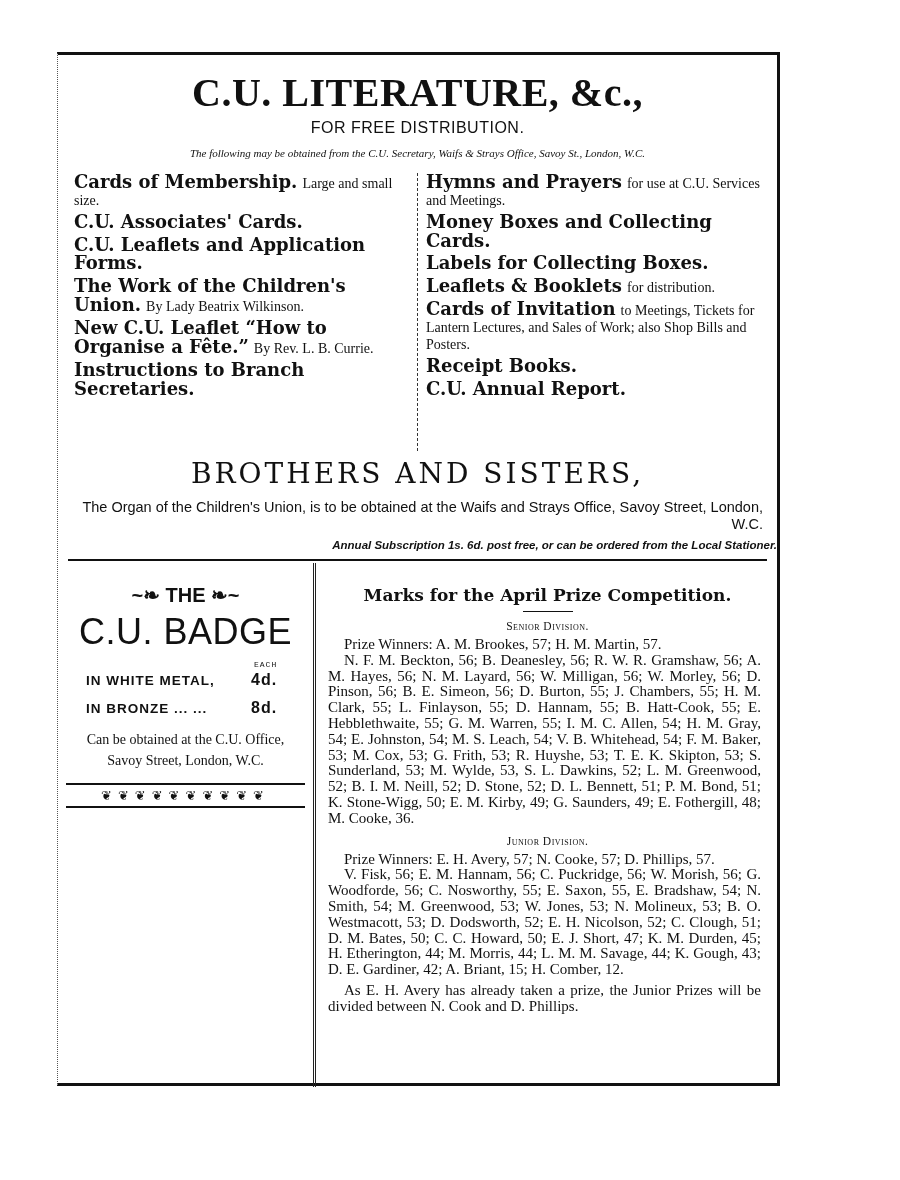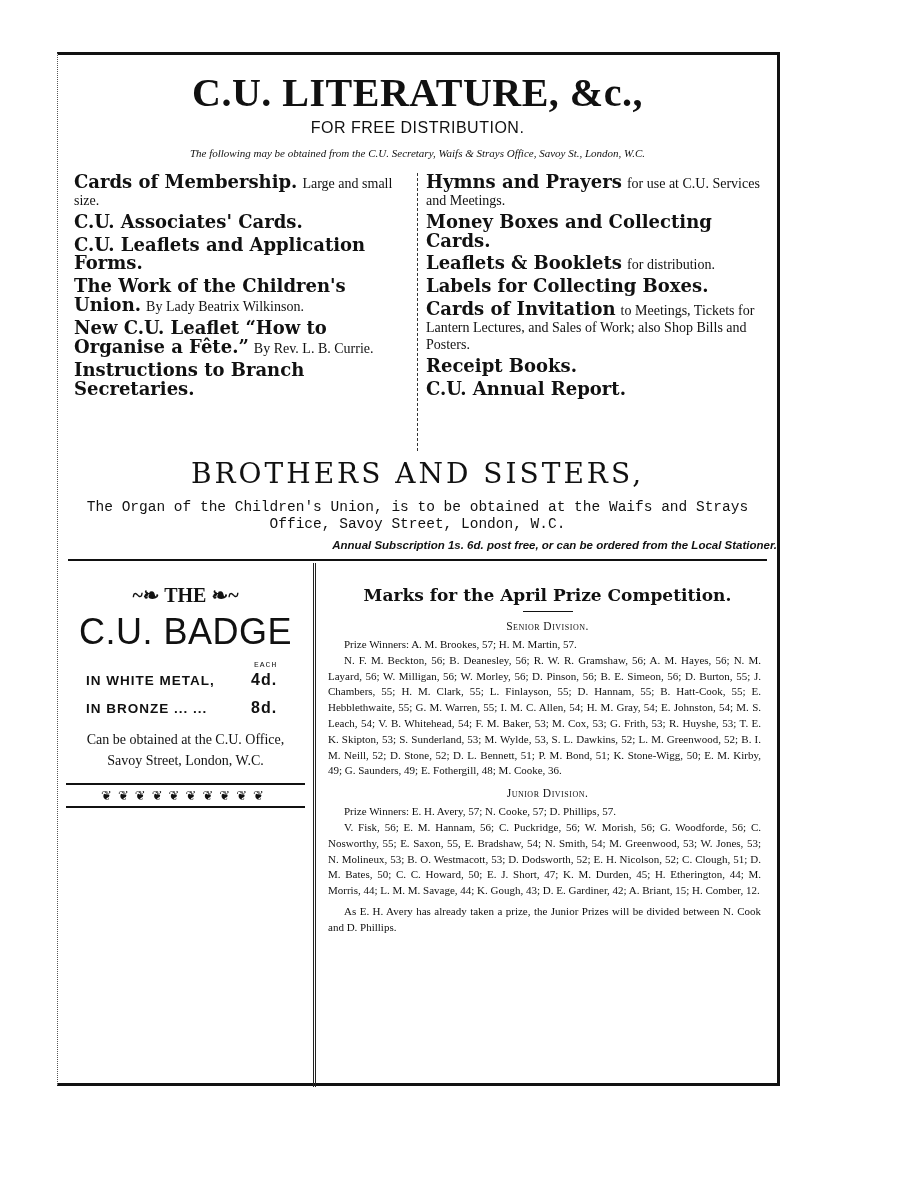--- a/index.html
+++ b/index.html
@@ -10,43 +10,43 @@
     .intro { position:absolute; left:0; right:0; top:92px; text-align:center; font-family:"Liberation Serif", serif; font-style:italic; font-size:11px; }
     .cols { position:absolute; top:118px; left:16px; width:690px; height:280px; }
     .col { position:absolute; top:0; width:335px; }
     .col.left { left:0; }
     .col.right { left:352px; width:335px; }
     .divider { position:absolute; left:343px; top:0; height:278px; border-left:1px dashed #333; }
     .item { margin-bottom:4px; line-height:1.05; }
     .item .head { font-family:"DejaVu Serif", serif; font-weight:bold; font-size:18px; }
     .item .desc { font-family:"Liberation Serif", serif; font-size:14px; }
     .bs-title { position:absolute; left:0; right:0; top:402px; text-align:center; font-family:"DejaVu Serif", serif; font-size:28px; letter-spacing:3px; }
-    .bs-text { position:absolute; left:14px; right:14px; top:444px; text-align:center; font-family:Liberation Mono, monospace; font-size:14.5px; line-height:1.15; }
+    .bs-text { position:absolute; left:14px; right:14px; top:444px; text-align:right; font-family:Liberation Sans, sans-serif; font-size:14.5px; line-height:1.15; }
     .bs-sub { position:absolute; left:0; right:0; top:484px; text-align:right; font-family:"Liberation Sans", sans-serif; font-style:italic; font-weight:bold; font-size:11.5px; }
     .hr-double { position:absolute; left:10px; right:10px; top:504px; border-top:2px solid #111; }
     .bottom-left { position:absolute; left:0; top:508px; width:255px; height:524px; border-right:3px double #222; }
     .bottom-right { position:absolute; left:262px; top:508px; width:455px; height:524px; }
-    .badge-the { text-align:center; margin-top:20px; font-family:Liberation Serif, serif; font-weight:bold; font-size:20px; }
+    .badge-the { text-align:center; margin-top:20px; font-family:Liberation Sans, sans-serif; font-weight:bold; font-size:20px; }
     .badge-title { text-align:center; font-family:"Liberation Sans", sans-serif; font-size:36px; font-weight:normal; margin-top:4px; letter-spacing:0.5px; }
     .price { font-family:"Liberation Sans", sans-serif; font-weight:bold; font-size:13.5px; letter-spacing:1px; position:relative; height:24px; }
     .price .lbl { position:absolute; left:28px; top:6px; }
     .price .val { position:absolute; left:193px; top:4px; font-size:16px; }
     .price .each { position:absolute; left:196px; top:-7px; font-size:8px; font-family:Liberation Mono, monospace; font-weight:normal; }
     .badge-note { text-align:center; font-family:"Liberation Serif", serif; font-size:14px; margin-top:10px; line-height:1.5; padding:0 10px; }
     .ornament { margin:12px 8px 0 8px; border-top:2px solid #111; border-bottom:2px solid #111; padding:3px 0; text-align:center; font-size:13px; letter-spacing:6px; }
     .coupon { position:absolute; left:12px; top:262px; width:222px; height:248px; border:2px dashed #111; border-radius:6px; }
     .coupon .date { position:absolute; left:14px; top:18px; font-family:"Liberation Serif", serif; font-style:italic; font-size:12px; }
     .coupon .ctitle { position:absolute; left:0; right:0; top:48px; text-align:center; font-family:"Liberation Sans", sans-serif; font-weight:bold; font-size:13px; letter-spacing:1px; }
     .coupon .lbl { position:absolute; left:0; right:0; text-align:center; font-family:"Liberation Serif", serif; font-style:italic; font-size:12px; }
     .coupon .line { position:absolute; left:4px; right:4px; border-top:1px dotted #333; }
     .coupon .see { position:absolute; right:10px; bottom:8px; font-family:"Liberation Serif", serif; font-style:italic; font-size:9px; }
     .marks-title { text-align:center; margin-top:22px; font-family:"DejaVu Serif", serif; font-weight:bold; font-size:17px; }
     .short-rule { width:50px; margin:6px auto 0; border-top:1px solid #111; }
     .div-head { text-align:center; font-family:"Liberation Serif", serif; font-variant:small-caps; font-size:11.5px; margin-top:8px; letter-spacing:0.5px; }
-    .para { font-family:"Liberation Serif", serif; font-size:11px; line-height:15.8px; text-align:justify; padding:0 14px 0 8px; margin-top:5px; text-indent:16px; }
+    .para { font-family:"Liberation Serif", serif; font-size:15px; line-height:15.8px; text-align:justify; padding:0 14px 0 8px; margin-top:5px; text-indent:16px; }
   </style>
 </head>
 <body>
 
 <div class="frame">
   <div class="title">C.U. LITERATURE, &amp;c.,</div>
   <div class="subtitle">FOR FREE DISTRIBUTION.</div>
   <div class="intro">The following may be obtained from the C.U. Secretary, Waifs &amp; Strays Office, Savoy St., London, W.C.</div>
 
   <div class="cols">
@@ -55,22 +55,22 @@
       <div class="item"><span class="head">C.U. Associates' Cards.</span></div>
       <div class="item"><span class="head">C.U. Leaflets and Application Forms.</span></div>
       <div class="item"><span class="head">The Work of the Children's Union.</span> <span class="desc">By Lady Beatrix Wilkinson.</span></div>
       <div class="item"><span class="head">New C.U. Leaflet “How to Organise a Fête.”</span> <span class="desc">By Rev. L. B. Currie.</span></div>
       <div class="item"><span class="head">Instructions to Branch Secretaries.</span></div>
     </div>
     <div class="divider"></div>
     <div class="col right">
       <div class="item"><span class="head">Hymns and Prayers</span> <span class="desc">for use at C.U. Services and Meetings.</span></div>
       <div class="item"><span class="head">Money Boxes and Collecting Cards.</span></div>
+      <div class="item"><span class="head">Labels for Collecting Boxes.</span></div>
       <div class="item"><span class="head">Leaflets &amp; Booklets</span> <span class="desc">for distribution.</span></div>
-      <div class="item"><span class="head">Labels for Collecting Boxes.</span></div>
       <div class="item"><span class="head">Cards of Invitation</span> <span class="desc">to Meetings, Tickets for Lantern Lectures, and Sales of Work; also Shop Bills and Posters.</span></div>
       <div class="item"><span class="head">Receipt Books.</span></div>
       <div class="item"><span class="head">C.U. Annual Report.</span></div>
     </div>
   </div>
 
   <div class="bs-title">BROTHERS AND SISTERS,</div>
   <div class="bs-text">The Organ of the Children's Union, is to be obtained at the Waifs and Strays Office, Savoy Street, London, W.C.</div>
   <div class="bs-sub">Annual Subscription 1s. 6d. post free, or can be ordered from the Local Stationer.</div>
   <div class="hr-double"></div>

